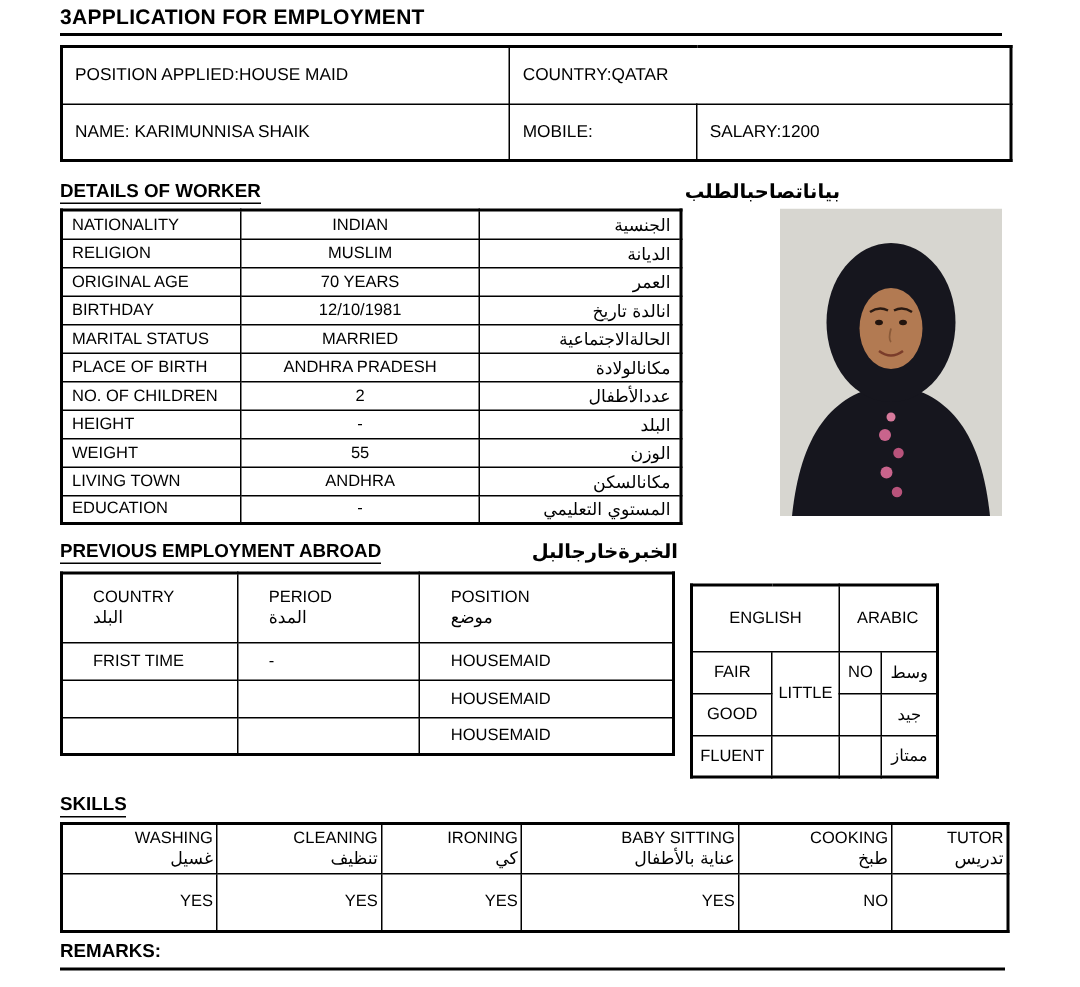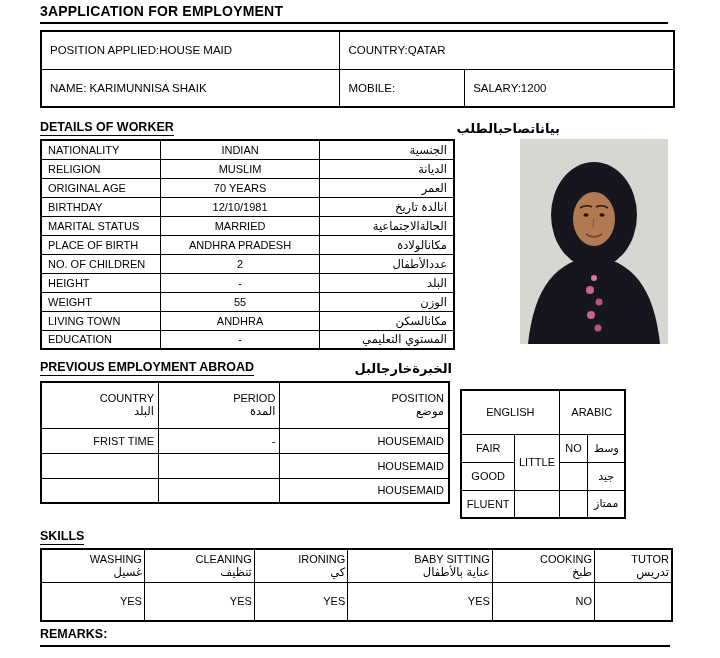--- a/index.html
+++ b/index.html
@@ -35,21 +35,21 @@
   .details-table td { border: 1.5px solid #000; font-size: 11px; height: 19px; padding: 0 6px; }
   .details-table .lbl { width: 120px; text-align: left; }
   .details-table .val { width: 160px; text-align: center; }
   .details-table .arc { width: 135px; text-align: right; font-size: 11.5px; }
 
   .photo { margin-left: 65px; display: block; }
 
   .emp-head { width: 412px; margin-top: 10px; }
   .emp-wrap { display: flex; align-items: flex-start; margin-top: 5px; }
   .emp-table { width: 410px; border: 2px solid #000; }
-  .emp-table td { border: 1.5px solid #000; font-size: 11px; text-align: right; padding: 0 4px; }
+  .emp-table td { border: 1.5px solid #000; font-size: 11px; text-align: left; padding: 0 20px; }
   .emp-table .hdr { height: 46px; }
   .emp-table .row td { height: 25px; }
   .hdr .en { font-size: 11px; }
   .hdr .arh { font-size: 11.5px; }
 
   .lang-table { width: 166px; margin-left: 10px; margin-top: 8px; border: 2px solid #000; }
   .lang-table td { border: 1.5px solid #000; font-size: 11px; text-align: center; padding: 0 3px; }
   .lang-table .hdr td { height: 44px; }
   .lang-table .lrow td { height: 28px; }
 

